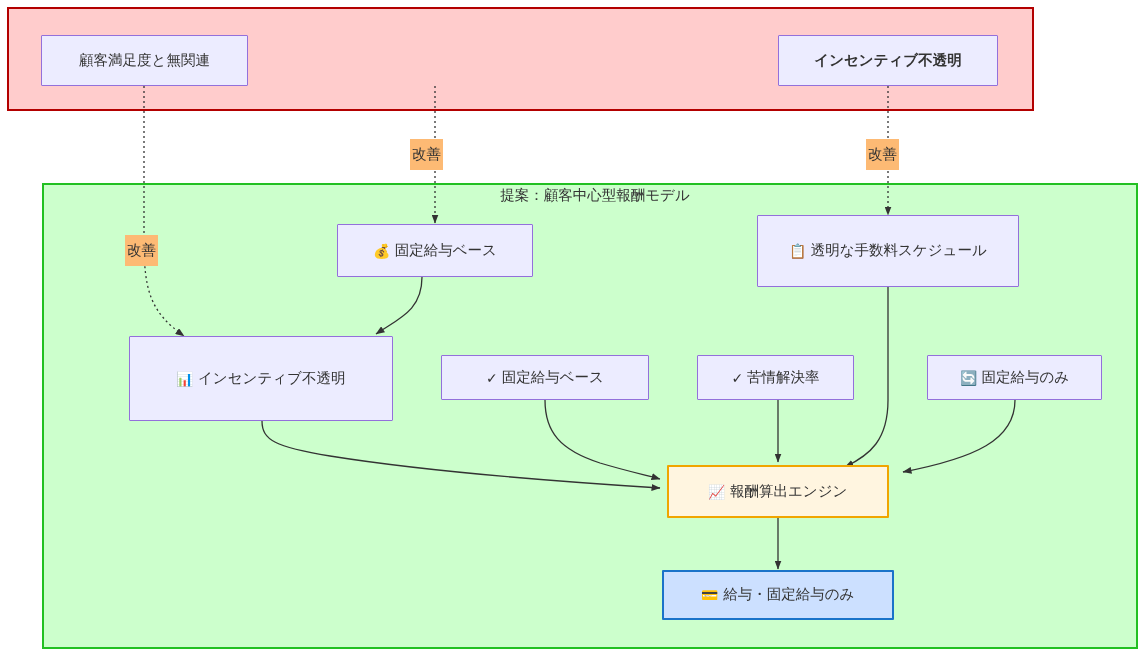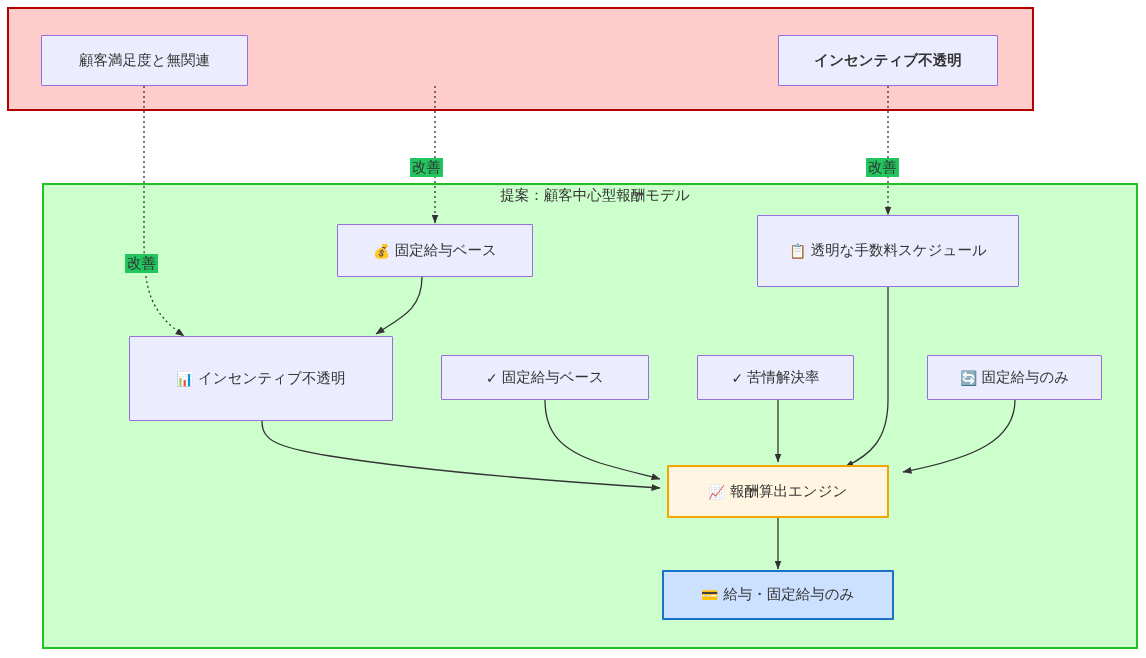--- a/index.html
+++ b/index.html
@@ -92,24 +92,23 @@
     font-family: "DejaVu Sans", sans-serif;
     margin-right: 4px;
     font-size: 14px;
     line-height: 1;
     display: inline-block;
   }
   .edge-label {
     position: absolute;
     font-size: 14.5px;
     color: #333333;
-    background: #22c55e;
-    padding: 0px 2px;
+    background: #fdba74;
+    padding: 6px 2px;
     white-space: nowrap;
-    margin-top: 19px;
   }
 </style>
 </head>
 <body>
 
 <div id="canvas">
 
   <div class="cluster cluster-legacy"></div>
 
   <div class="cluster cluster-proposed"></div>

